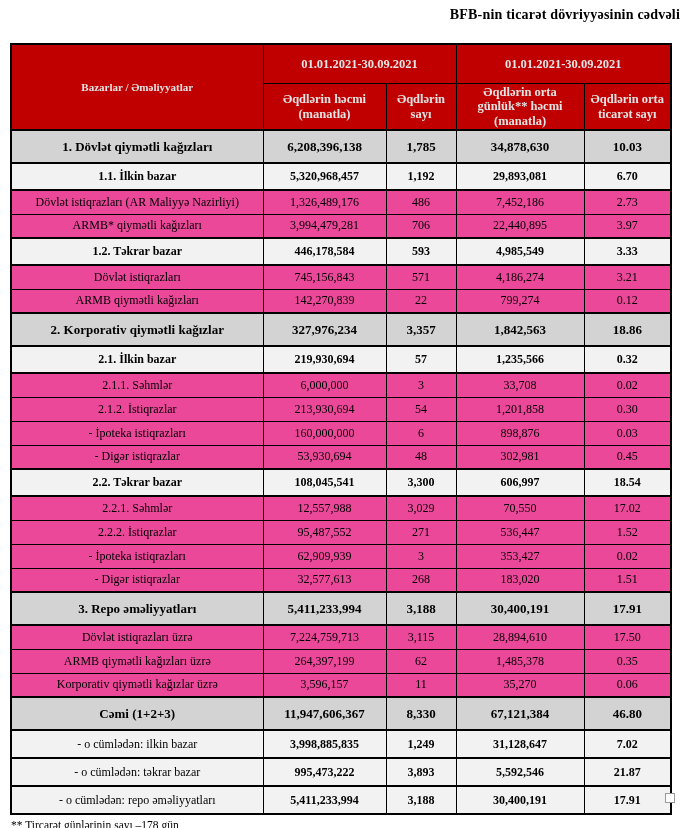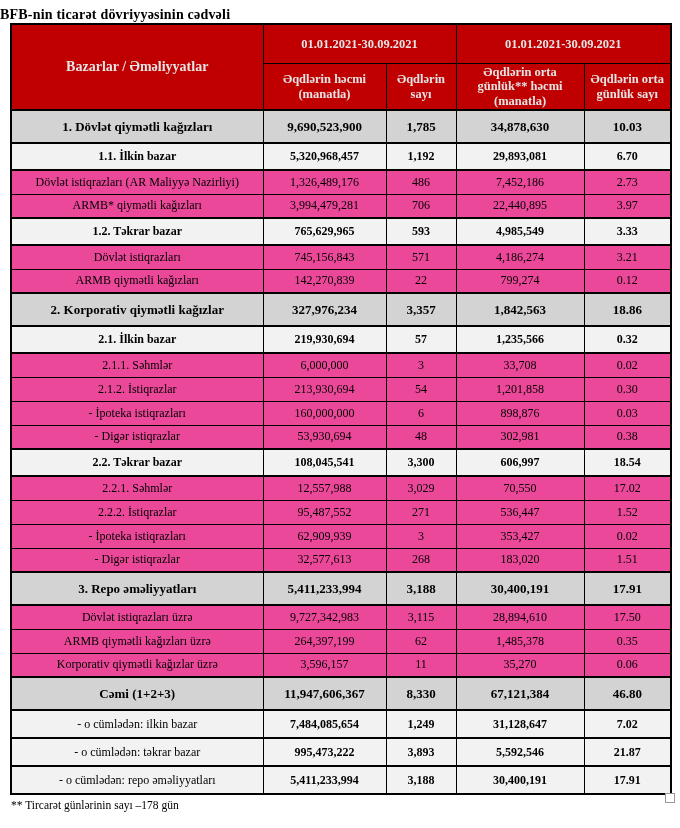--- a/index.html
+++ b/index.html
@@ -6,25 +6,25 @@
   body {
     width: 680px; height: 828px;
     font-family: "Liberation Serif", "DejaVu Serif", serif;
     color: #000;
     position: relative;
     overflow: hidden;
   }
   .page { position: relative; width: 680px; height: 828px; }
 
   .doc-title {
-    text-align: left;
+    text-align: right;
     font-weight: bold;
     font-size: 14px;
     padding-top: 7px;
-    margin-bottom: 0;
+    margin-bottom: 20px;
     letter-spacing: 0.2px;
   }
 
   table.main {
     border-collapse: collapse;
     table-layout: fixed;
     width: 660px;
     margin-left: 10px;
     border: 2px solid #000;
   }
@@ -35,21 +35,21 @@
     padding: 1px 2px;
     overflow: hidden;
   }
 
   thead th {
     background: #C00000;
     color: #e5e5e5;
     font-weight: bold;
   }
   thead { border-bottom: 2px solid #000; }
-  th.corner { font-size: 14px; }
+  th.corner { font-size: 11px; }
   th.period { font-size: 12.5px; height: 36px; border-bottom: 1px solid #000; }
   th.colhead { font-size: 12.5px; height: 42px; line-height: 1.15; }
 
   tbody tr.leaf       { height: 24px; background: #ec4899; font-size: 12px; }
   tbody tr.subsection { height: 27px; background: #F2F2F2; font-size: 12px; font-weight: bold; margin-left: 38px; }
   tbody tr.total-sub  { height: 28px; background: #F2F2F2; font-size: 12px; }
   tbody tr.total-sub td.value-cell { font-weight: bold; }
   tbody tr.section    { height: 33px; background: #D3D3D3; font-size: 13px; font-weight: bold; margin-left: 19px; }
 
   tbody tr.section td, tbody tr.subsection td, tbody tr.total-sub td {
@@ -92,27 +92,27 @@
     <thead>
       <tr>
         <th class="corner" rowspan="2">Bazarlar / Əməliyyatlar</th>
         <th class="period" colspan="2">01.01.2021-30.09.2021</th>
         <th class="period" colspan="2">01.01.2021-30.09.2021</th>
       </tr>
       <tr>
         <th class="colhead">Əqdlərin həcmi (manatla)</th>
         <th class="colhead">Əqdlərin sayı</th>
         <th class="colhead">Əqdlərin orta günlük** həcmi (manatla)</th>
-        <th class="colhead">Əqdlərin orta günlük sayı</th>
+        <th class="colhead">Əqdlərin orta ticarət sayı</th>
       </tr>
     </thead>
     <tbody>
         <tr class="section">
           <td class="label-cell">1. Dövlət qiymətli kağızları</td>
-          <td class="value-cell">9,690,523,900</td>
+          <td class="value-cell">6,208,396,138</td>
           <td class="value-cell">1,785</td>
           <td class="value-cell">34,878,630</td>
           <td class="value-cell">10.03</td>
         </tr>
         <tr class="subsection">
           <td class="label-cell">1.1. İlkin bazar</td>
           <td class="value-cell">5,320,968,457</td>
           <td class="value-cell">1,192</td>
           <td class="value-cell">29,893,081</td>
           <td class="value-cell">6.70</td>
@@ -126,21 +126,21 @@
         </tr>
         <tr class="leaf">
           <td class="label-cell">ARMB* qiymətli kağızları</td>
           <td class="value-cell">3,994,479,281</td>
           <td class="value-cell">706</td>
           <td class="value-cell">22,440,895</td>
           <td class="value-cell">3.97</td>
         </tr>
         <tr class="subsection">
           <td class="label-cell">1.2. Təkrar bazar</td>
-          <td class="value-cell">765,629,965</td>
+          <td class="value-cell">446,178,584</td>
           <td class="value-cell">593</td>
           <td class="value-cell">4,985,549</td>
           <td class="value-cell">3.33</td>
         </tr>
         <tr class="leaf">
           <td class="label-cell">Dövlət istiqrazları</td>
           <td class="value-cell">745,156,843</td>
           <td class="value-cell">571</td>
           <td class="value-cell">4,186,274</td>
           <td class="value-cell">3.21</td>
@@ -185,21 +185,21 @@
           <td class="value-cell">160,000,000</td>
           <td class="value-cell">6</td>
           <td class="value-cell">898,876</td>
           <td class="value-cell">0.03</td>
         </tr>
         <tr class="leaf">
           <td class="label-cell">- Digər istiqrazlar</td>
           <td class="value-cell">53,930,694</td>
           <td class="value-cell">48</td>
           <td class="value-cell">302,981</td>
-          <td class="value-cell">0.38</td>
+          <td class="value-cell">0.45</td>
         </tr>
         <tr class="subsection">
           <td class="label-cell">2.2. Təkrar bazar</td>
           <td class="value-cell">108,045,541</td>
           <td class="value-cell">3,300</td>
           <td class="value-cell">606,997</td>
           <td class="value-cell">18.54</td>
         </tr>
         <tr class="leaf">
           <td class="label-cell">2.2.1. Səhmlər</td>
@@ -231,21 +231,21 @@
         </tr>
         <tr class="section">
           <td class="label-cell">3. Repo əməliyyatları</td>
           <td class="value-cell">5,411,233,994</td>
           <td class="value-cell">3,188</td>
           <td class="value-cell">30,400,191</td>
           <td class="value-cell">17.91</td>
         </tr>
         <tr class="leaf">
           <td class="label-cell">Dövlət istiqrazları üzrə</td>
-          <td class="value-cell">9,727,342,983</td>
+          <td class="value-cell">7,224,759,713</td>
           <td class="value-cell">3,115</td>
           <td class="value-cell">28,894,610</td>
           <td class="value-cell">17.50</td>
         </tr>
         <tr class="leaf">
           <td class="label-cell">ARMB qiymətli kağızları üzrə</td>
           <td class="value-cell">264,397,199</td>
           <td class="value-cell">62</td>
           <td class="value-cell">1,485,378</td>
           <td class="value-cell">0.35</td>
@@ -259,21 +259,21 @@
         </tr>
         <tr class="section">
           <td class="label-cell">Cəmi (1+2+3)</td>
           <td class="value-cell">11,947,606,367</td>
           <td class="value-cell">8,330</td>
           <td class="value-cell">67,121,384</td>
           <td class="value-cell">46.80</td>
         </tr>
         <tr class="total-sub">
           <td class="label-cell">- o cümlədən: ilkin bazar</td>
-          <td class="value-cell">7,484,085,654</td>
+          <td class="value-cell">3,998,885,835</td>
           <td class="value-cell">1,249</td>
           <td class="value-cell">31,128,647</td>
           <td class="value-cell">7.02</td>
         </tr>
         <tr class="total-sub">
           <td class="label-cell">- o cümlədən: təkrar bazar</td>
           <td class="value-cell">995,473,222</td>
           <td class="value-cell">3,893</td>
           <td class="value-cell">5,592,546</td>
           <td class="value-cell">21.87</td>

